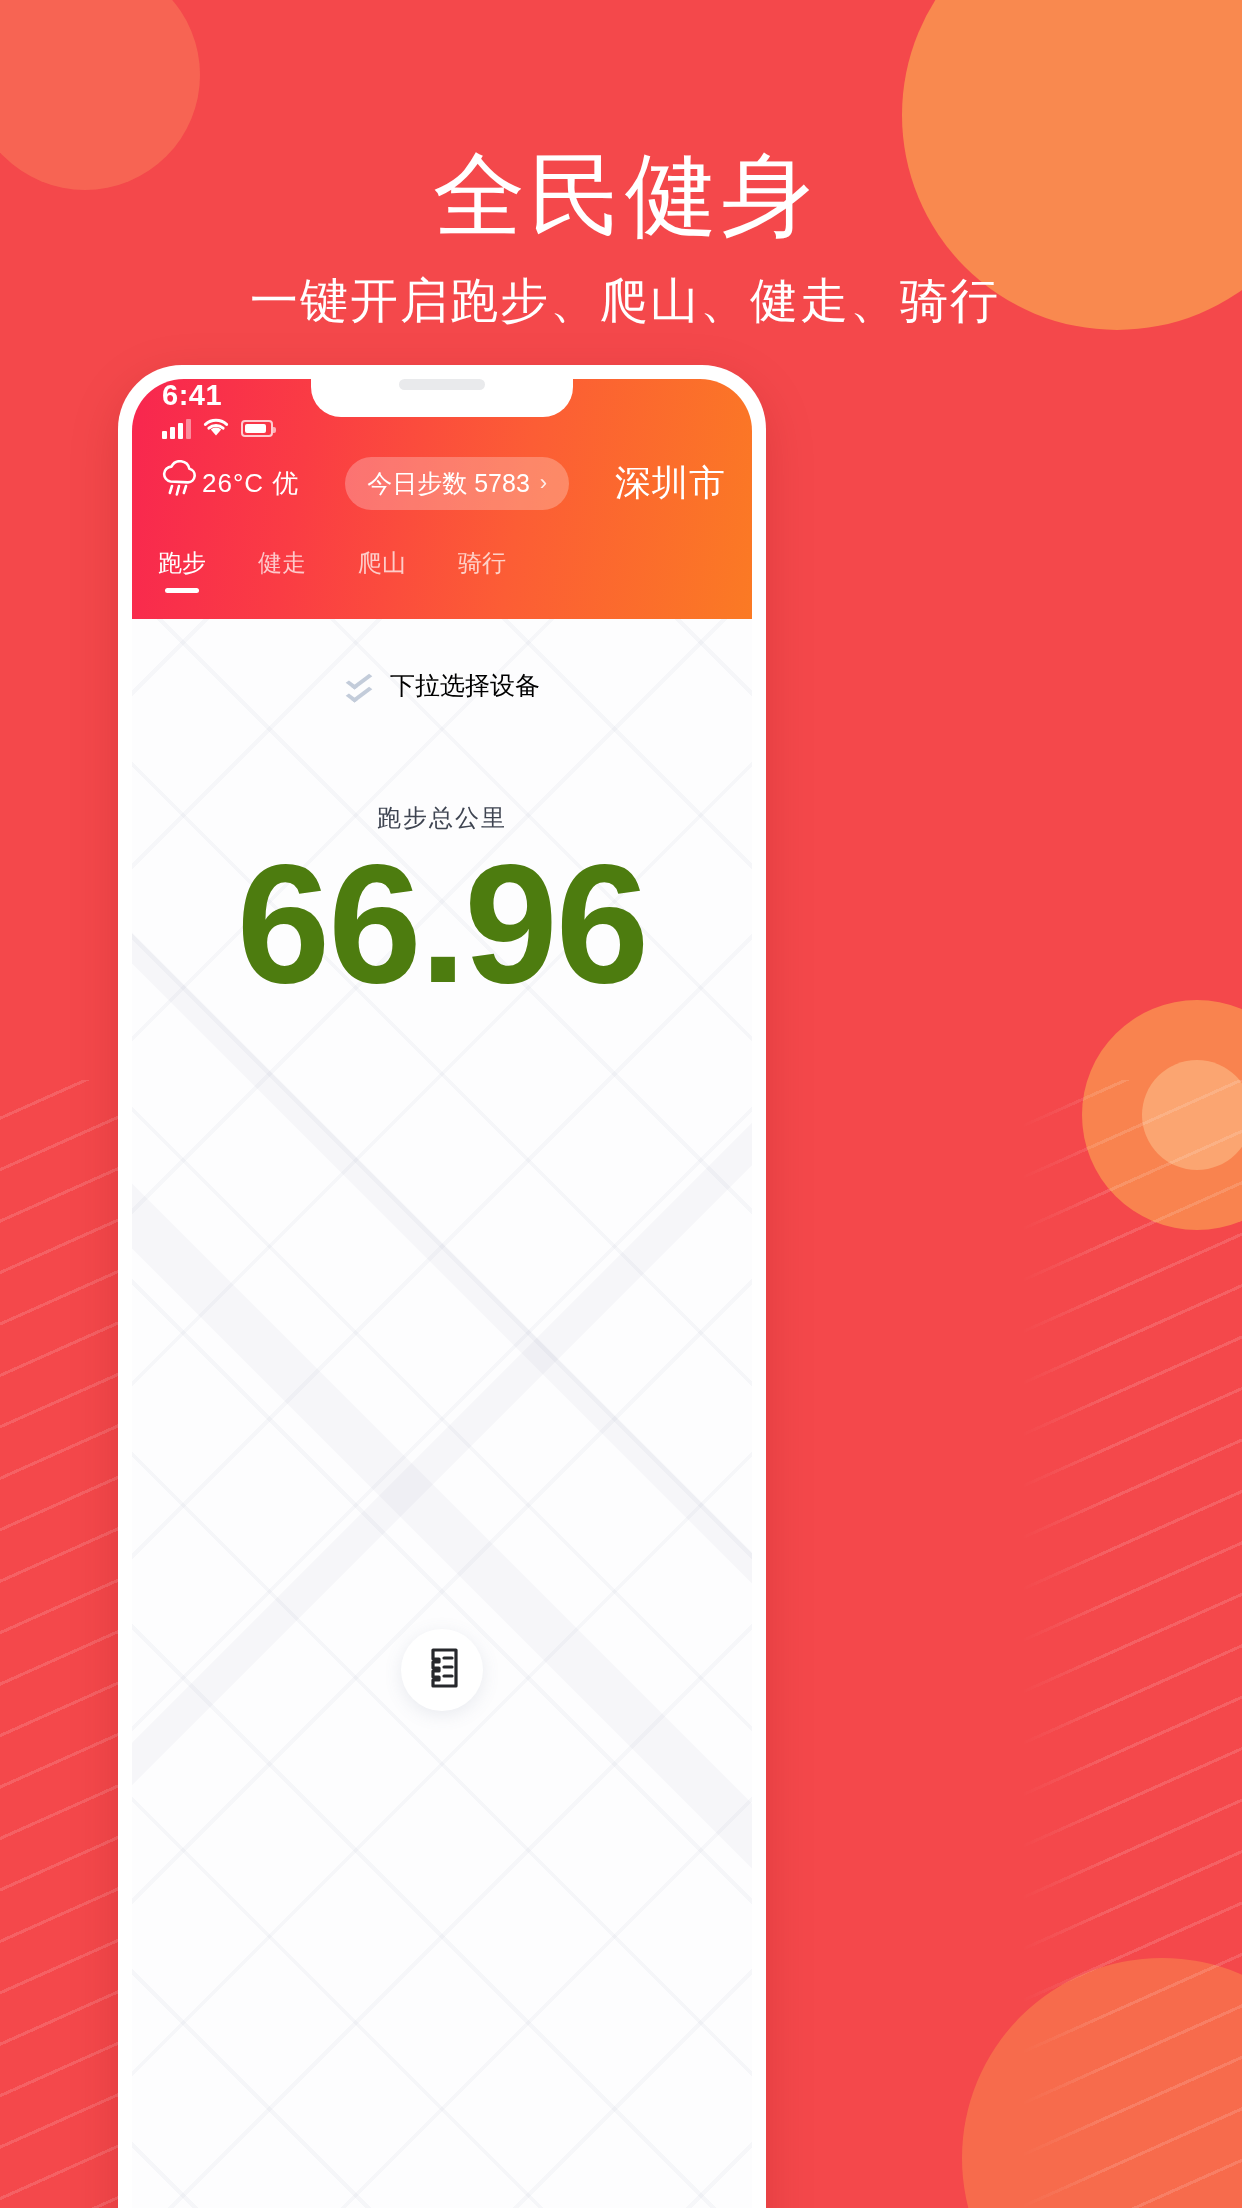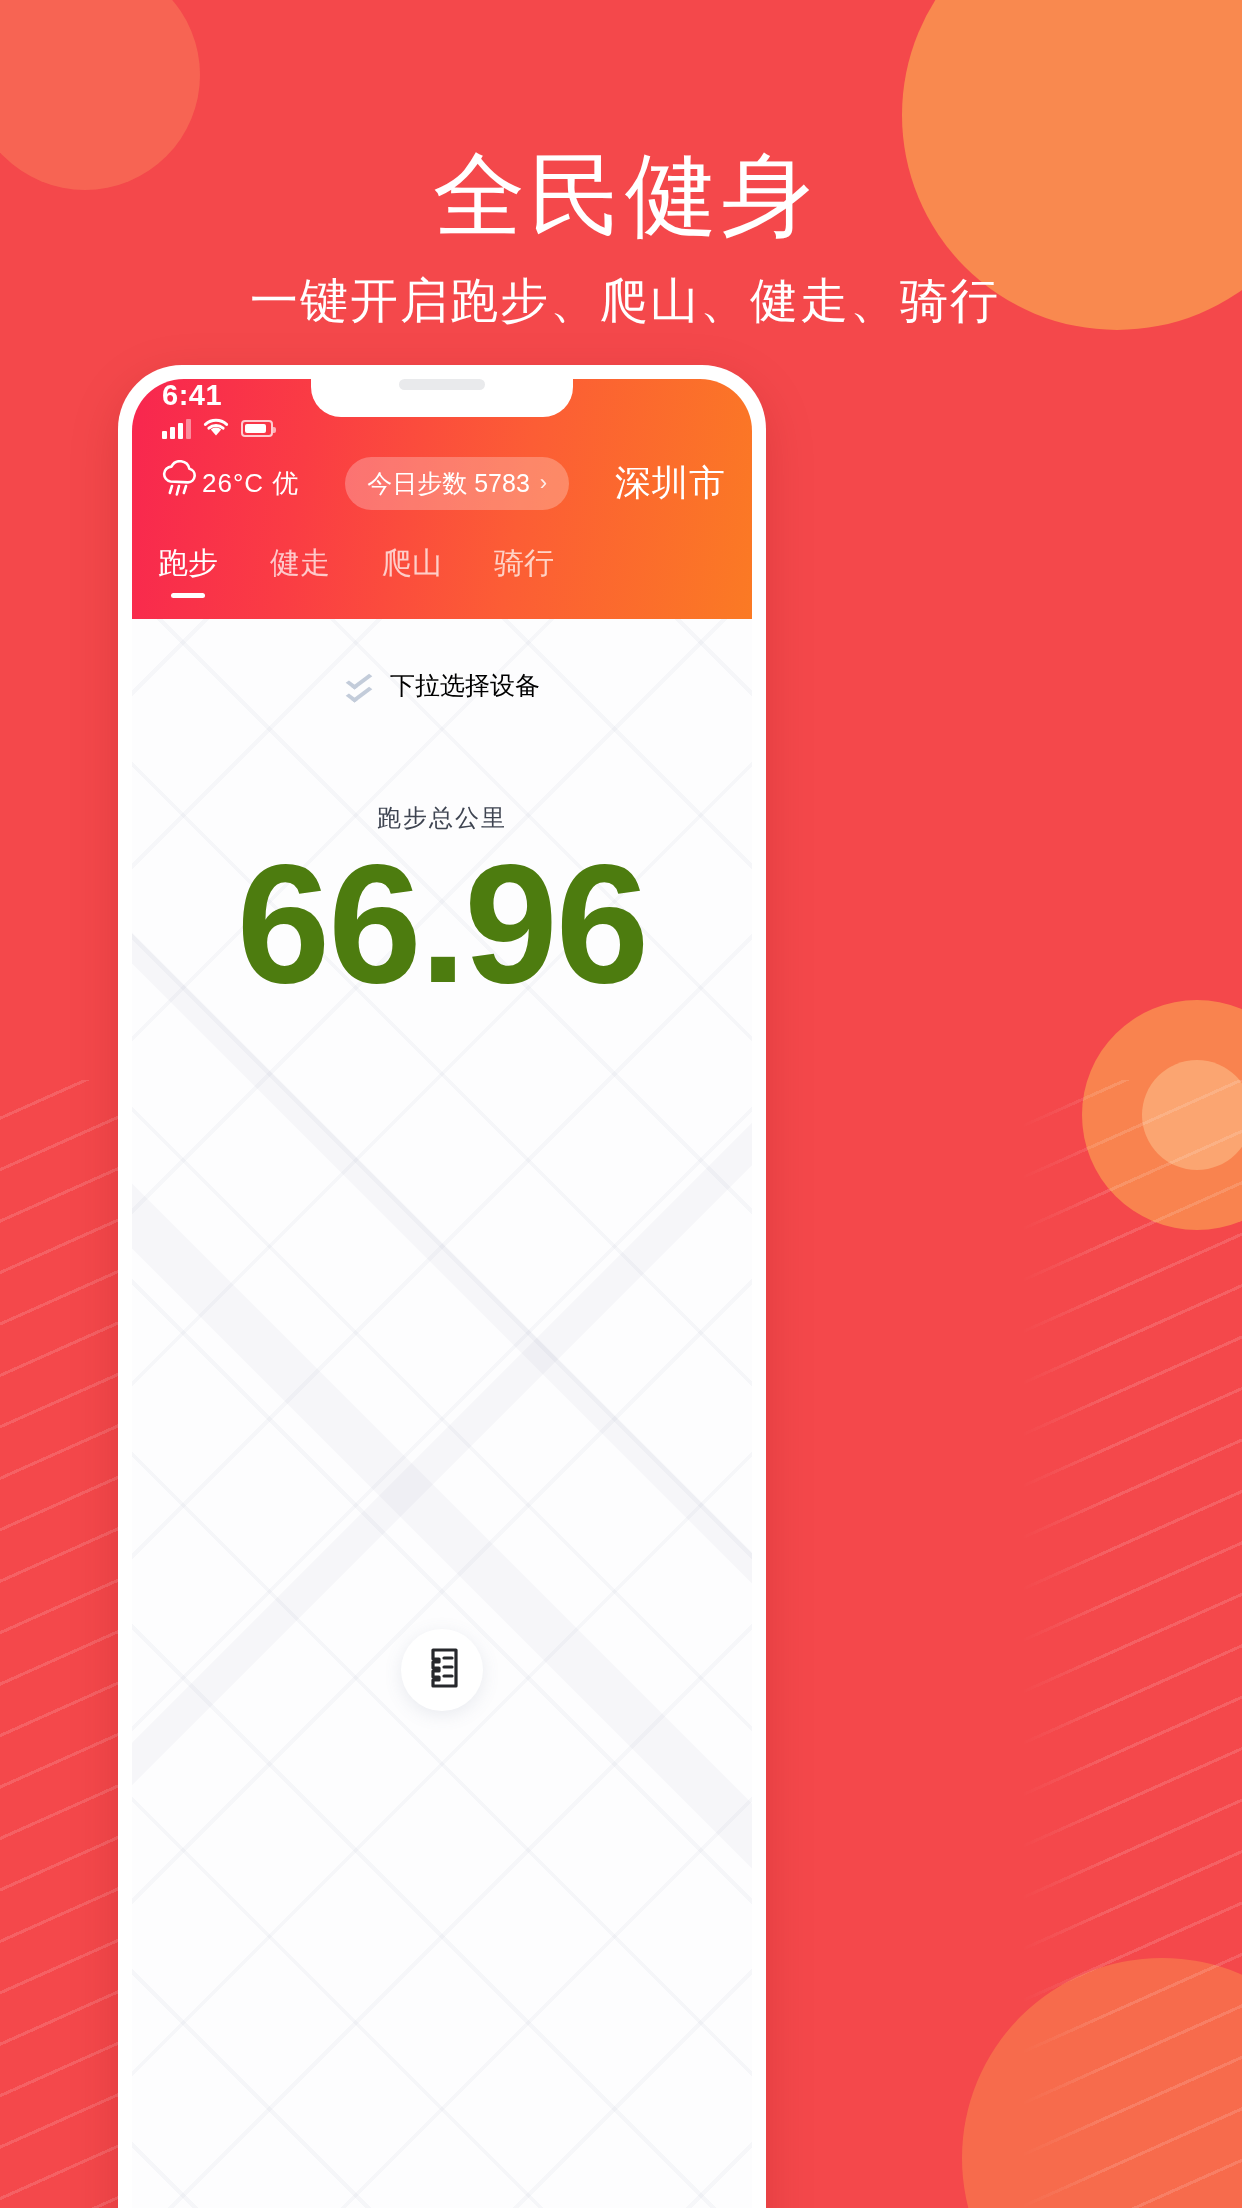--- a/index.html
+++ b/index.html
@@ -171,21 +171,21 @@
   
   .tabs {
     position:relative; z-index:6;
     display:flex; align-items:center;
     padding:0 26px;
     height:82px;
     gap:52px;
   }
   .tab {
     position:relative;
-    font-size:30px;
+    font-size:24px;
     color:rgba(255,255,255,.72);
     font-weight:300;
     padding-bottom:6px;
   }
   .tab.active { color:#ffffff; font-weight:500; }
   .tab.active::after {
     content:""; position:absolute;
     left:50%; transform:translateX(-50%);
     bottom:-8px; width:34px; height:5px;
     border-radius:3px; background:#fff;

